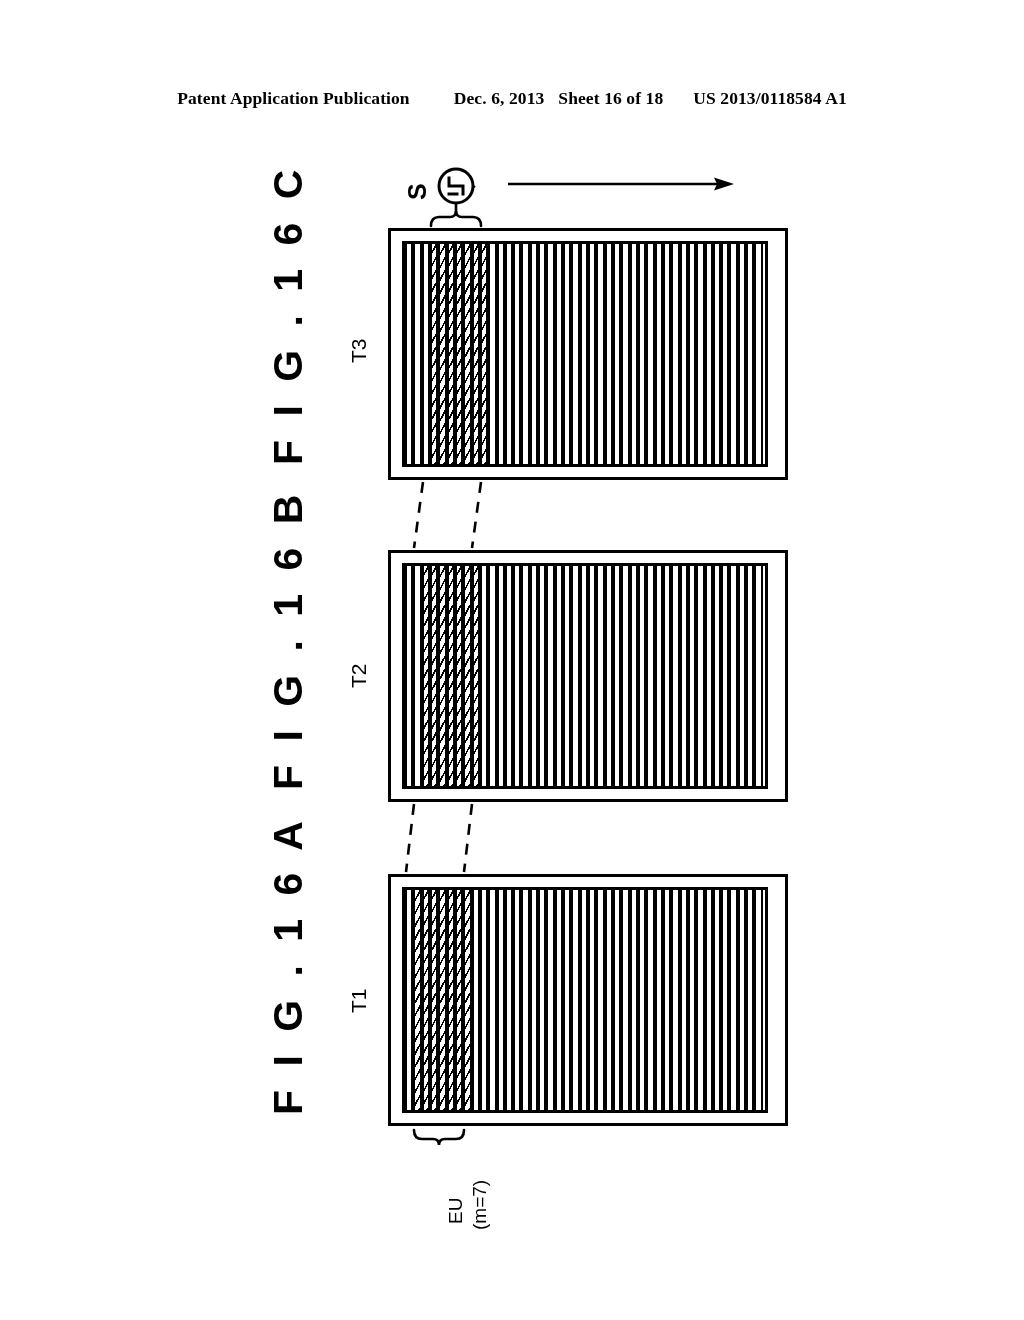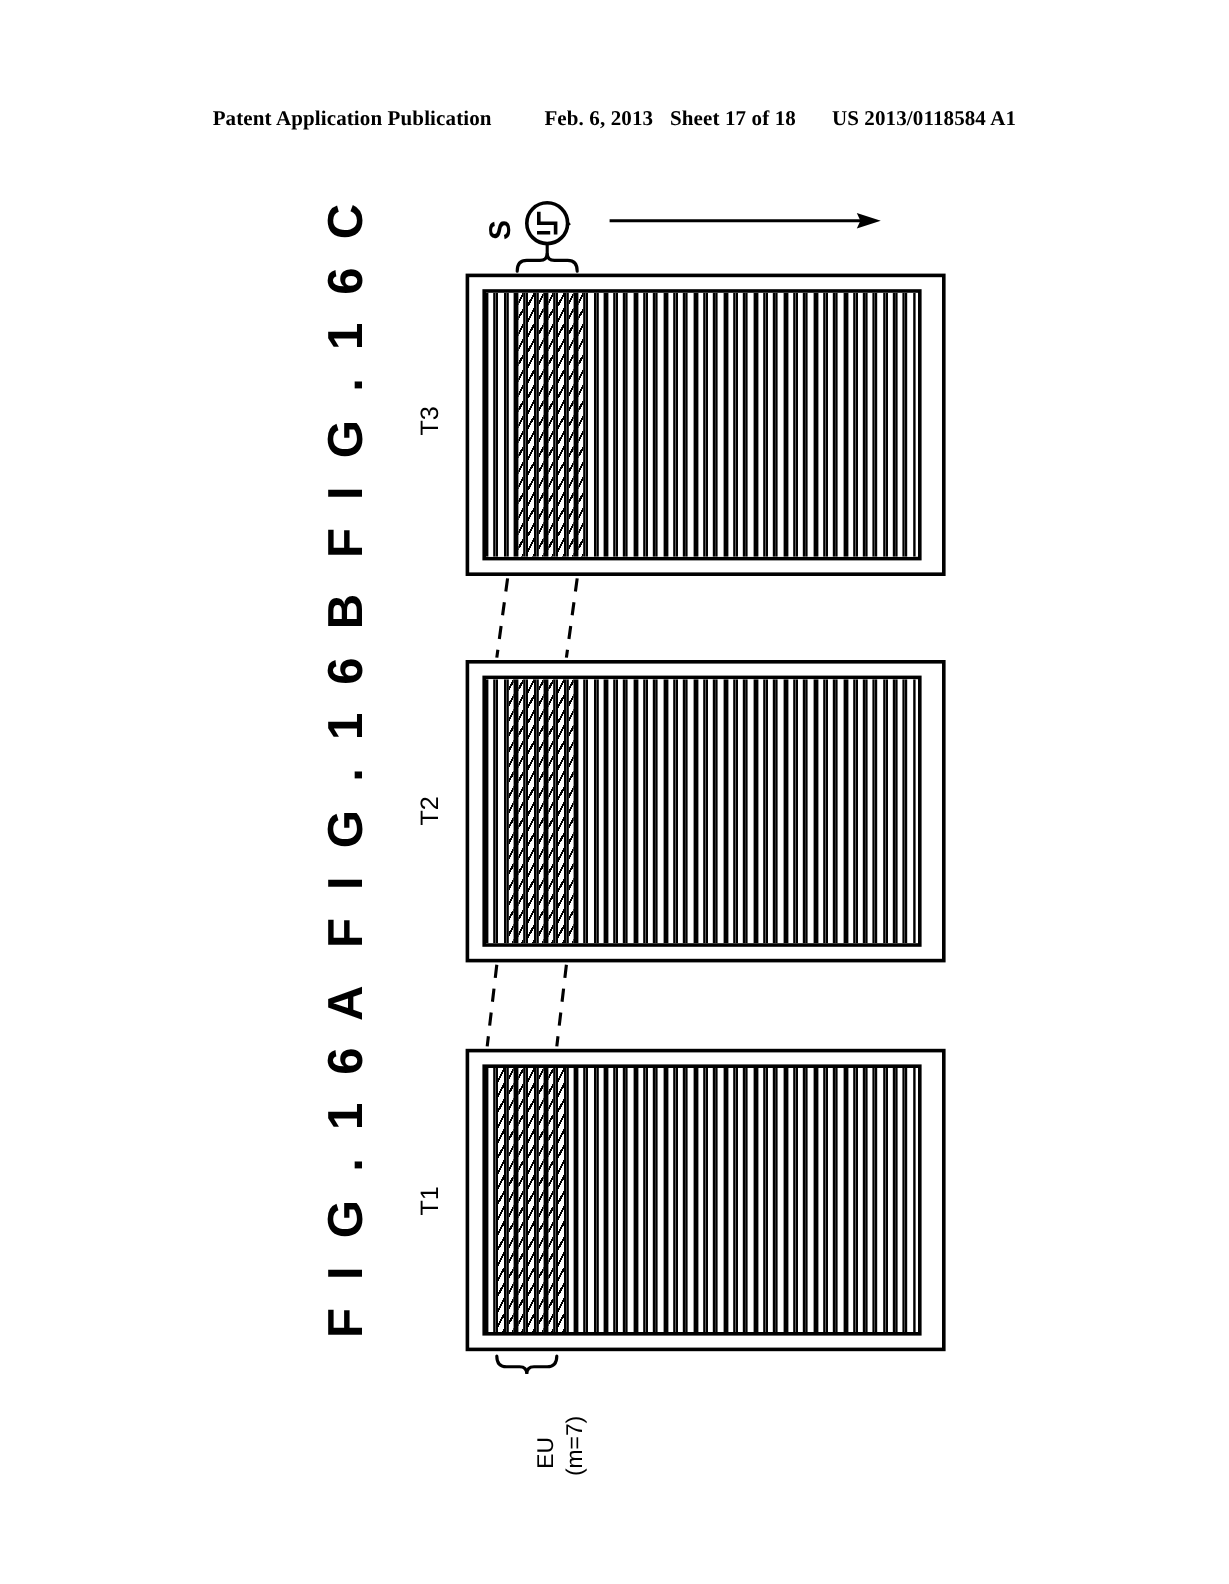--- a/index.html
+++ b/index.html
@@ -96,23 +96,23 @@
   }
 
   svg.overlay{position:absolute;left:0;top:0;width:1024px;height:1320px;overflow:visible;pointer-events:none;}
 </style>
 </head>
 <body>
 
 <div id="pub-header">
   <span class="hseg">Patent Application Publication</span>
   <span class="gap-a"></span>
-  <span class="hseg">Feb. 6, 2013</span>
+  <span class="hseg">Dec. 6, 2013</span>
   <span class="gap-b"></span>
-  <span class="hseg">Sheet 17 of 18</span>
+  <span class="hseg">Sheet 16 of 18</span>
   <span class="gap-c"></span>
   <span class="hseg">US 2013/0118584 A1</span>
 </div>
 
 <div id="drawing">
 
   <div class="rot fig-label" style="left:265px;top:1115px;">F I G . 1 6 A</div>
   <div class="rot fig-label" style="left:265px;top:790px;">F I G . 1 6 B</div>
   <div class="rot fig-label" style="left:265px;top:465px;">F I G . 1 6 C</div>
 

